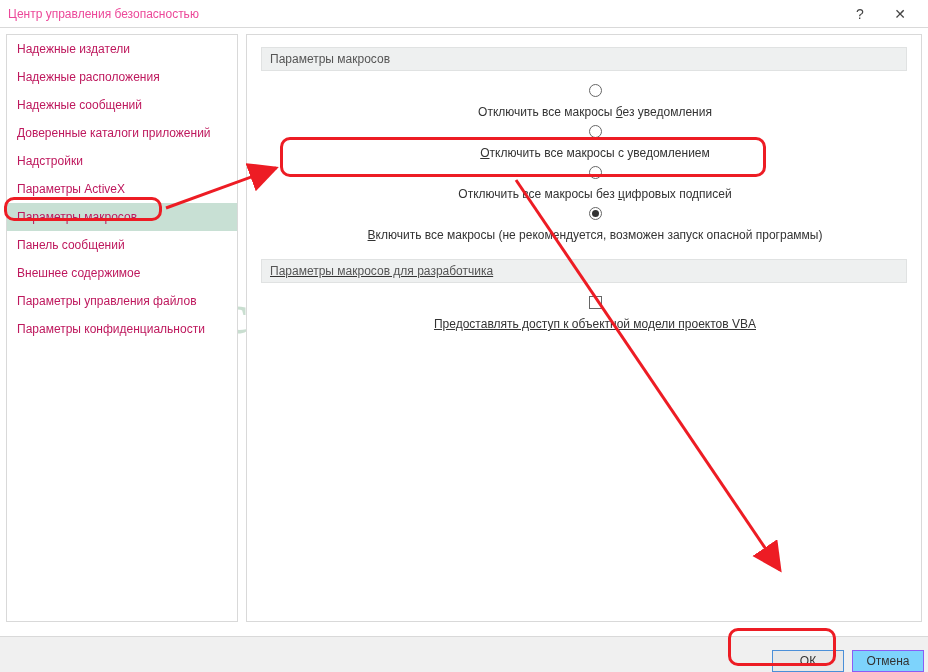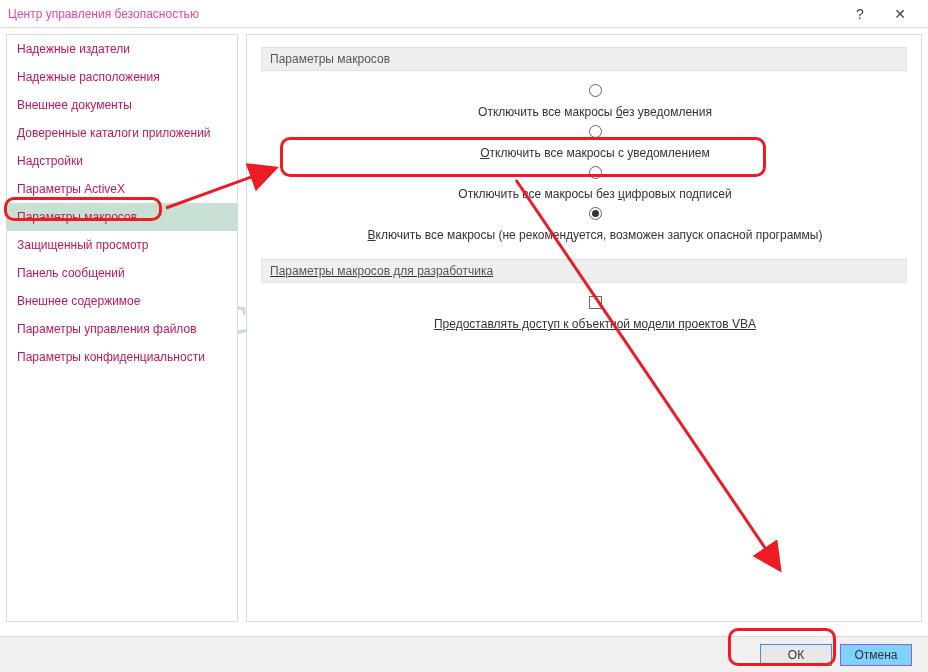--- a/index.html
+++ b/index.html
@@ -95,22 +95,22 @@
   }
   .acc { text-decoration: underline; }
   .footer {
     position: absolute;
     bottom: 0; left: 0; right: 0;
     height: 36px;
     border-top: 1px solid #d9d9d9;
     background: #f0f0f0;
     display: flex;
     justify-content: flex-end;
-    align-items: center;
-    padding: 0 16px;
+    align-items: flex-end;
+    padding: 0 4px;
     gap: 8px;
   }
   .btn-std {
     min-width: 72px;
     height: 22px;
     background: #7dd3fc;
     border: 1px solid #8b5cf6;
     font-size: 12px;
     cursor: pointer;
     display: flex; align-items: center; justify-content: center;
@@ -158,26 +158,25 @@
       <span>✕</span>
     </div>
 </div>
 
 <div class="watermark">RuExcel.ru</div>
 
 <div class="main">
   <div class="sidebar" id="sidebar">
       <div class="sidebar-item">Надежные издатели</div>
       <div class="sidebar-item">Надежные расположения</div>
-      <div class="sidebar-item">Внешнее документы</div>
+      <div class="sidebar-item">Надежные сообщений</div>
       <div class="sidebar-item">Доверенные каталоги приложений</div>
       <div class="sidebar-item">Надстройки</div>
       <div class="sidebar-item">Параметры ActiveX</div>
       <div class="sidebar-item selected">Параметры макросов</div>
-      <div class="sidebar-item">Защищенный просмотр</div>
       <div class="sidebar-item">Панель сообщений</div>
       <div class="sidebar-item">Внешнее содержимое</div>
       <div class="sidebar-item">Параметры управления файлов</div>
       <div class="sidebar-item">Параметры конфиденциальности</div>
     </div>
   <div class="content">
     <div class="group-header">Параметры макросов</div>
     <div id="radios">
         <div class="radio-row">
           <span class="radio"></span>

